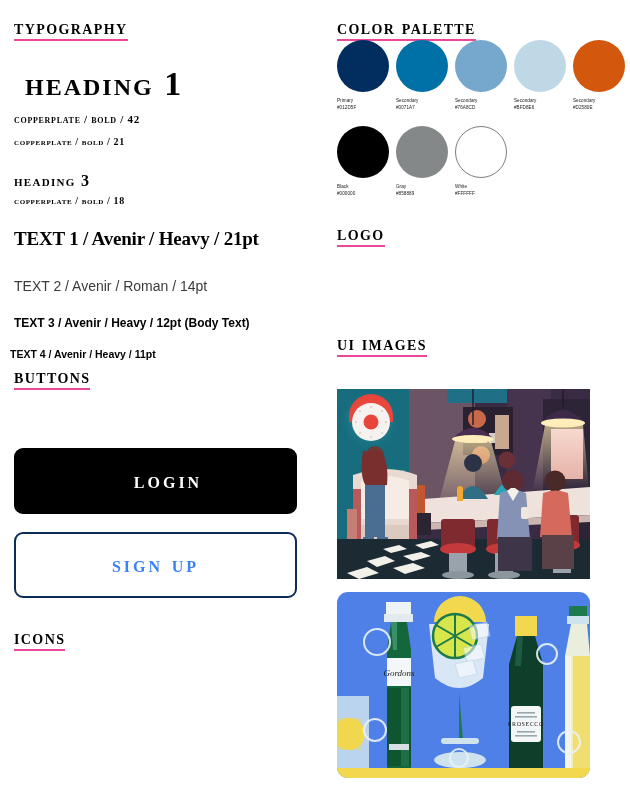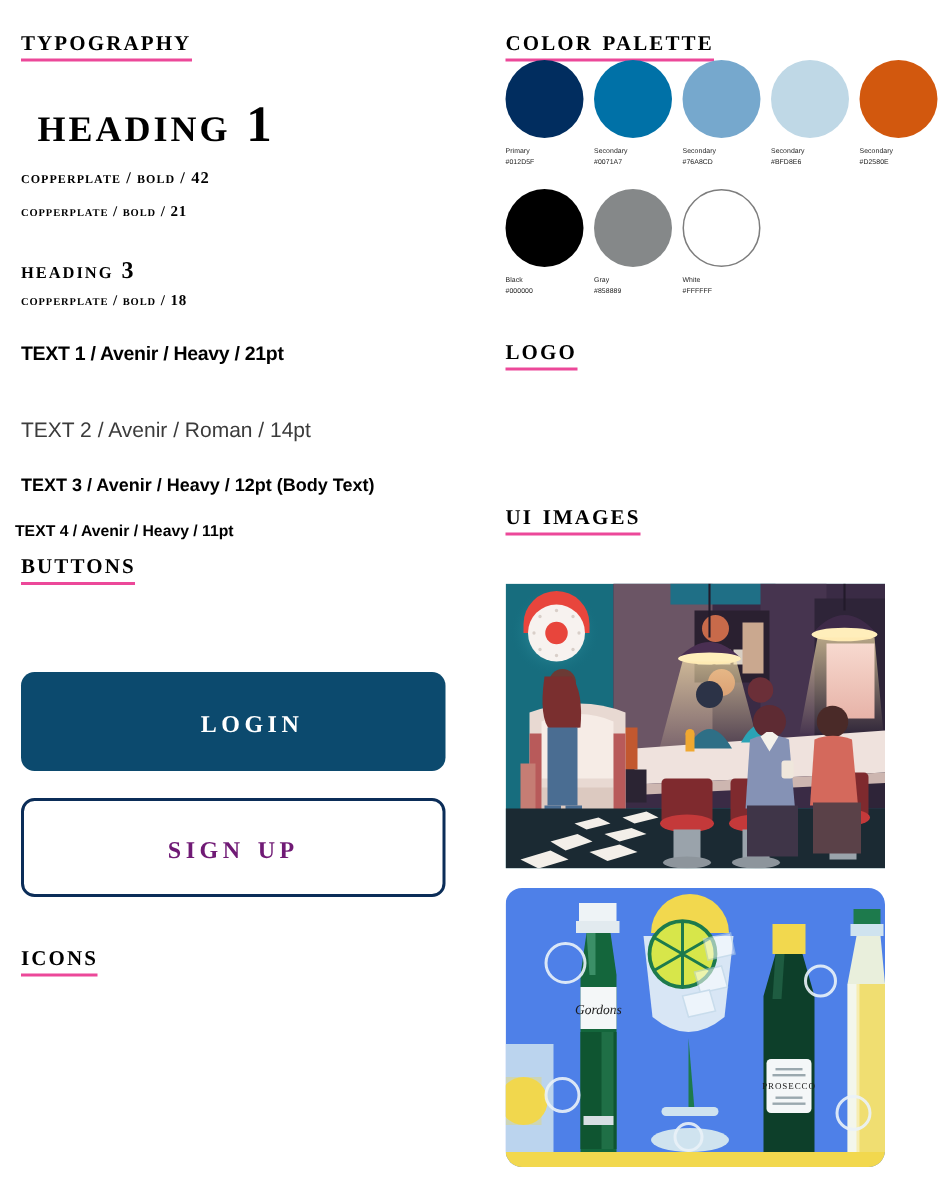--- a/index.html
+++ b/index.html
@@ -86,23 +86,23 @@
     letter-spacing: 0.7px;
     line-height: 1.1;
     margin: 0;
   }
   .spec-note-sm {
     font-size: 10px;
     letter-spacing: 0.6px;
   }
 
   .text-1 {
-    font-family: Liberation Sans, sans-serif;
-    font-weight: bold;
-    font-size: 13px;
+    font-family: Liberation Serif, serif;
+    font-weight: bold;
+    font-size: 19px;
     letter-spacing: -0.2px;
     margin: 0;
   }
   .text-2 {
     font-family: "Liberation Sans", sans-serif;
     font-weight: normal;
     font-size: 14px;
     color: #3b3b3b;
     margin: 0;
   }
@@ -209,25 +209,25 @@
 
     <p class="text-1" style="position:absolute; left:14px; top:228px;">TEXT 1 / Avenir / Heavy / 21pt</p>
     <p class="text-2" style="position:absolute; left:14px; top:278px;">TEXT 2 / Avenir / Roman / 14pt</p>
     <p class="text-3" style="position:absolute; left:14px; top:316px;">TEXT 3 / Avenir / Heavy / 12pt (Body Text)</p>
     <p class="text-4" style="position:absolute; left:10px; top:348px;">TEXT 4 / Avenir / Heavy / 11pt</p>
 
     <div style="position:absolute; left:14px; top:365px;">
       <div class="section-heading">Buttons</div>
     </div>
 
-    <div class="btn btn-primary" style="position: absolute; left: 14px; top: 448px; background: #0c4a6e; padding-left: 25px;">
+    <div class="btn btn-primary" style="position: absolute; left: 14px; top: 448px; background: #000000; padding-left: 25px;">
       <span>Login</span>
     </div>
 
-    <div class="btn btn-secondary" style="position: absolute; left: 14px; top: 532px; border-color: rgb(11, 45, 88); color: #701a75;">
+    <div class="btn btn-secondary" style="position: absolute; left: 14px; top: 532px; border-color: rgb(11, 45, 88); color: #3b82f6;">
       <span>Sign Up</span>
     </div>
 
     <div style="position:absolute; left:14px; top:626px;">
       <div class="section-heading">Icons</div>
     </div>
     <div style="position:absolute; left:14px; top:660px; width:283px; height:110px;"></div>
 
   </div>
 

